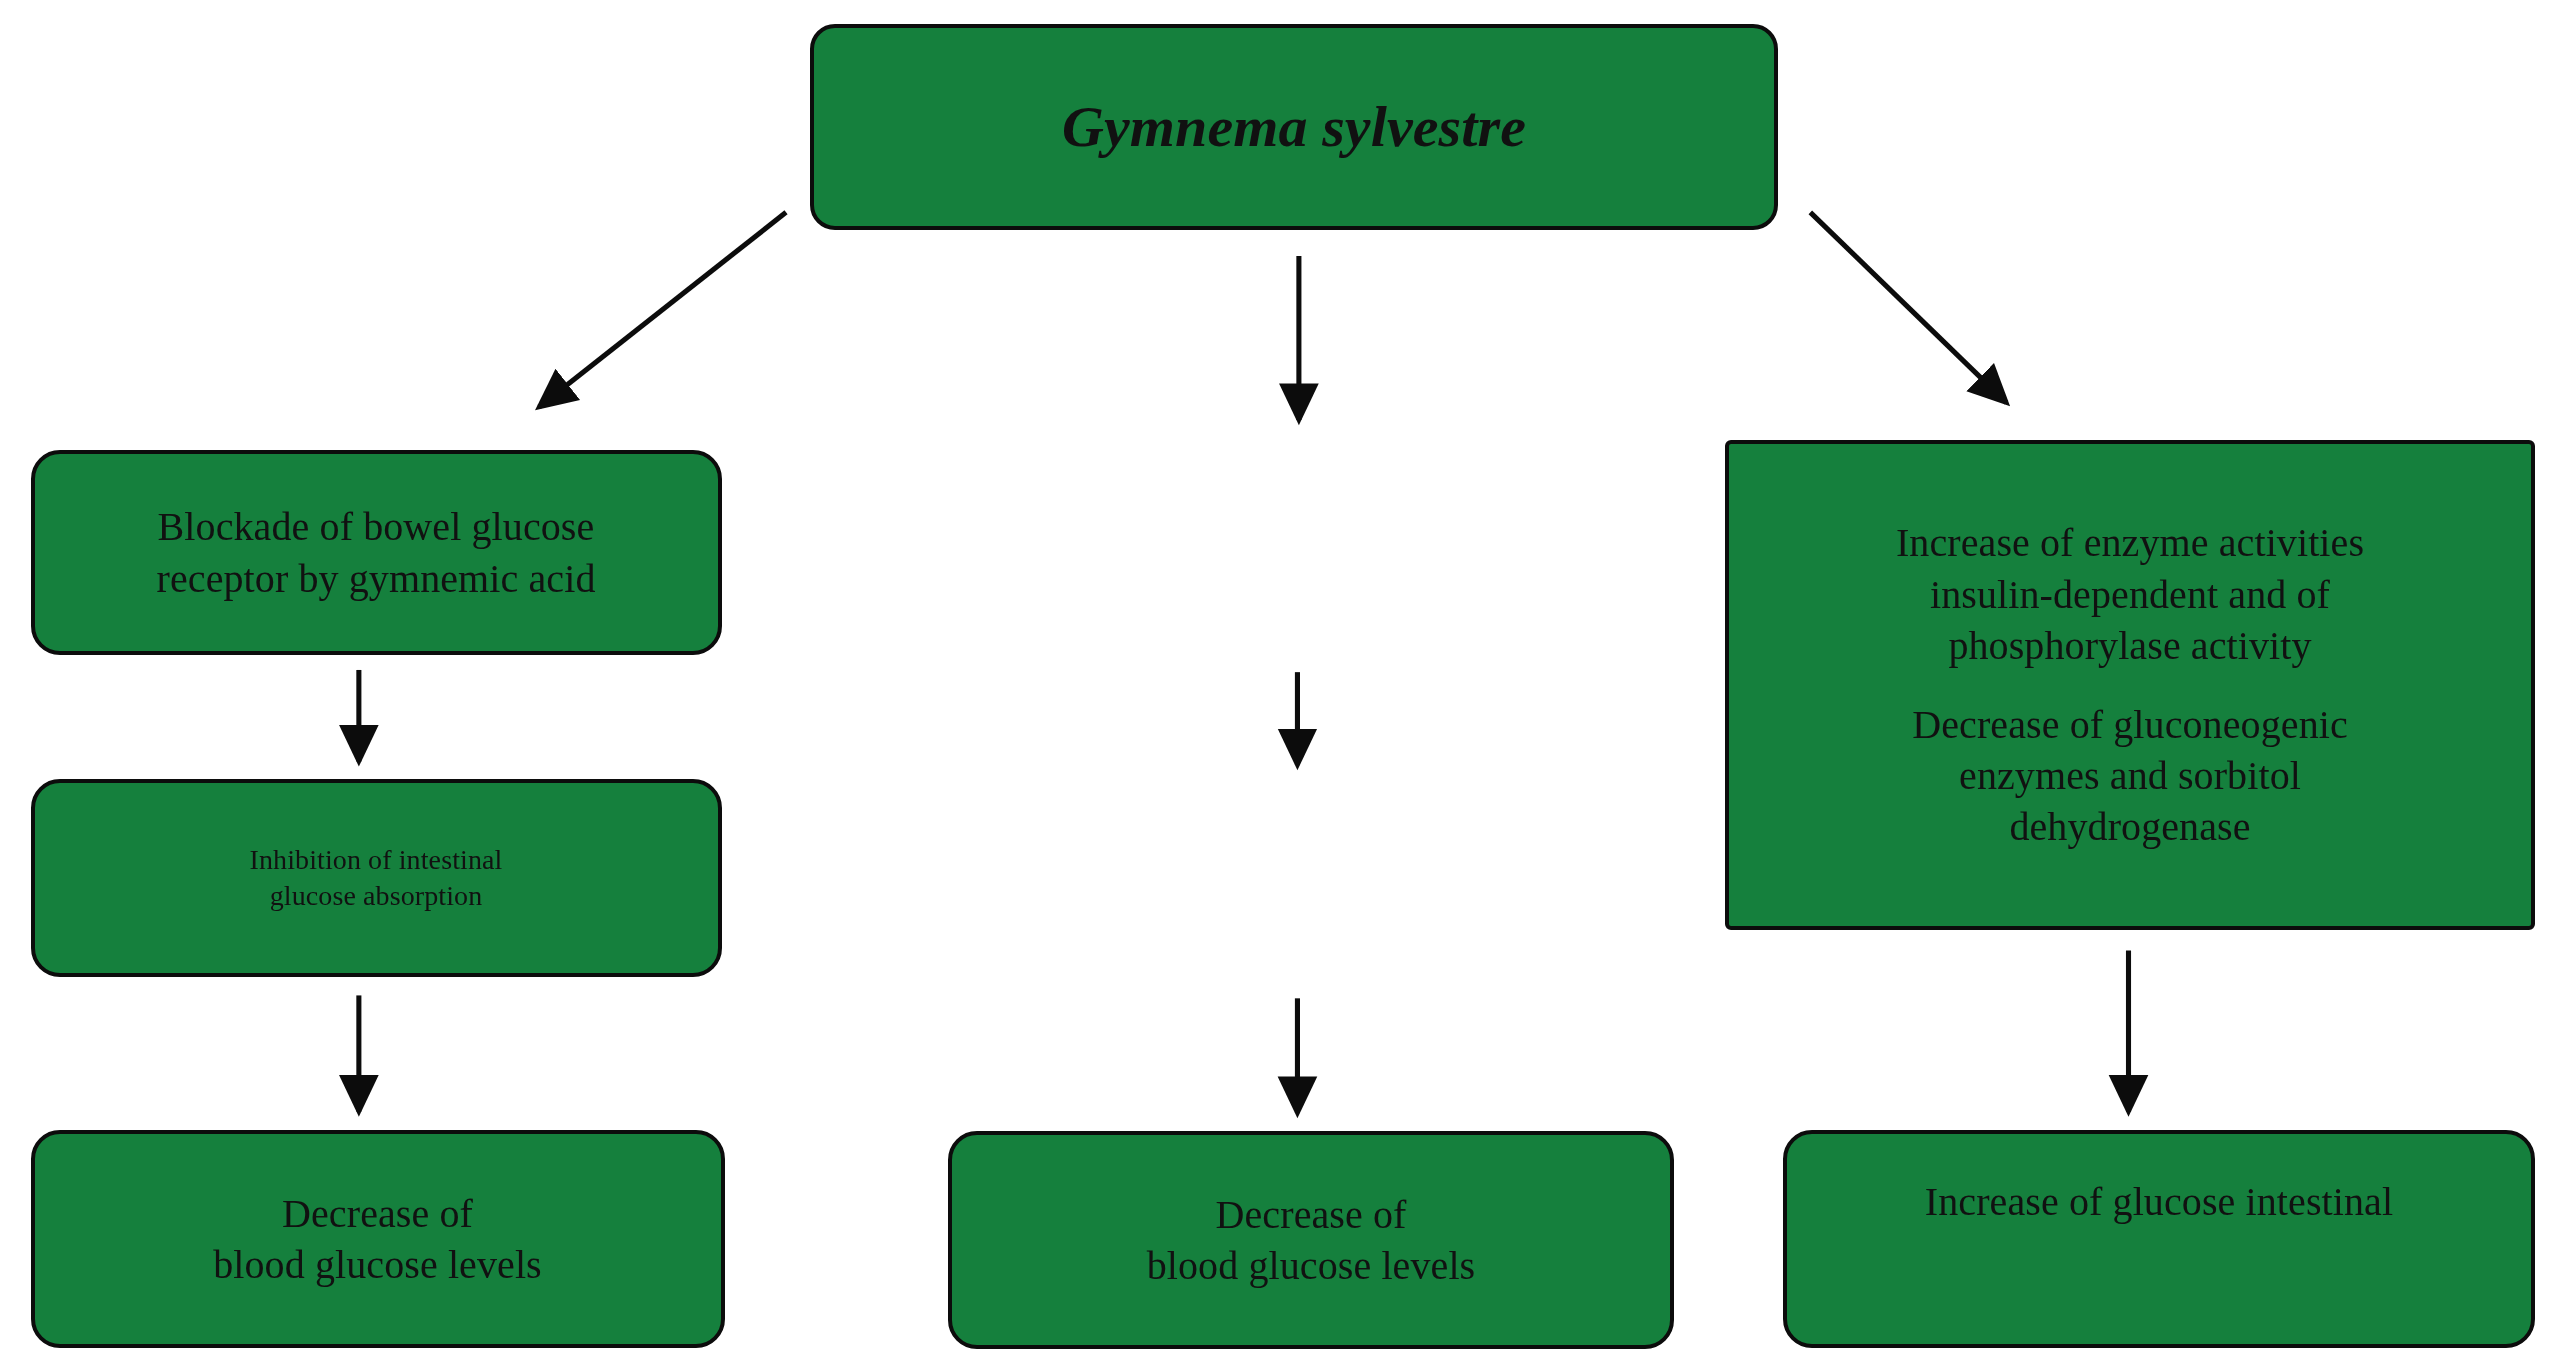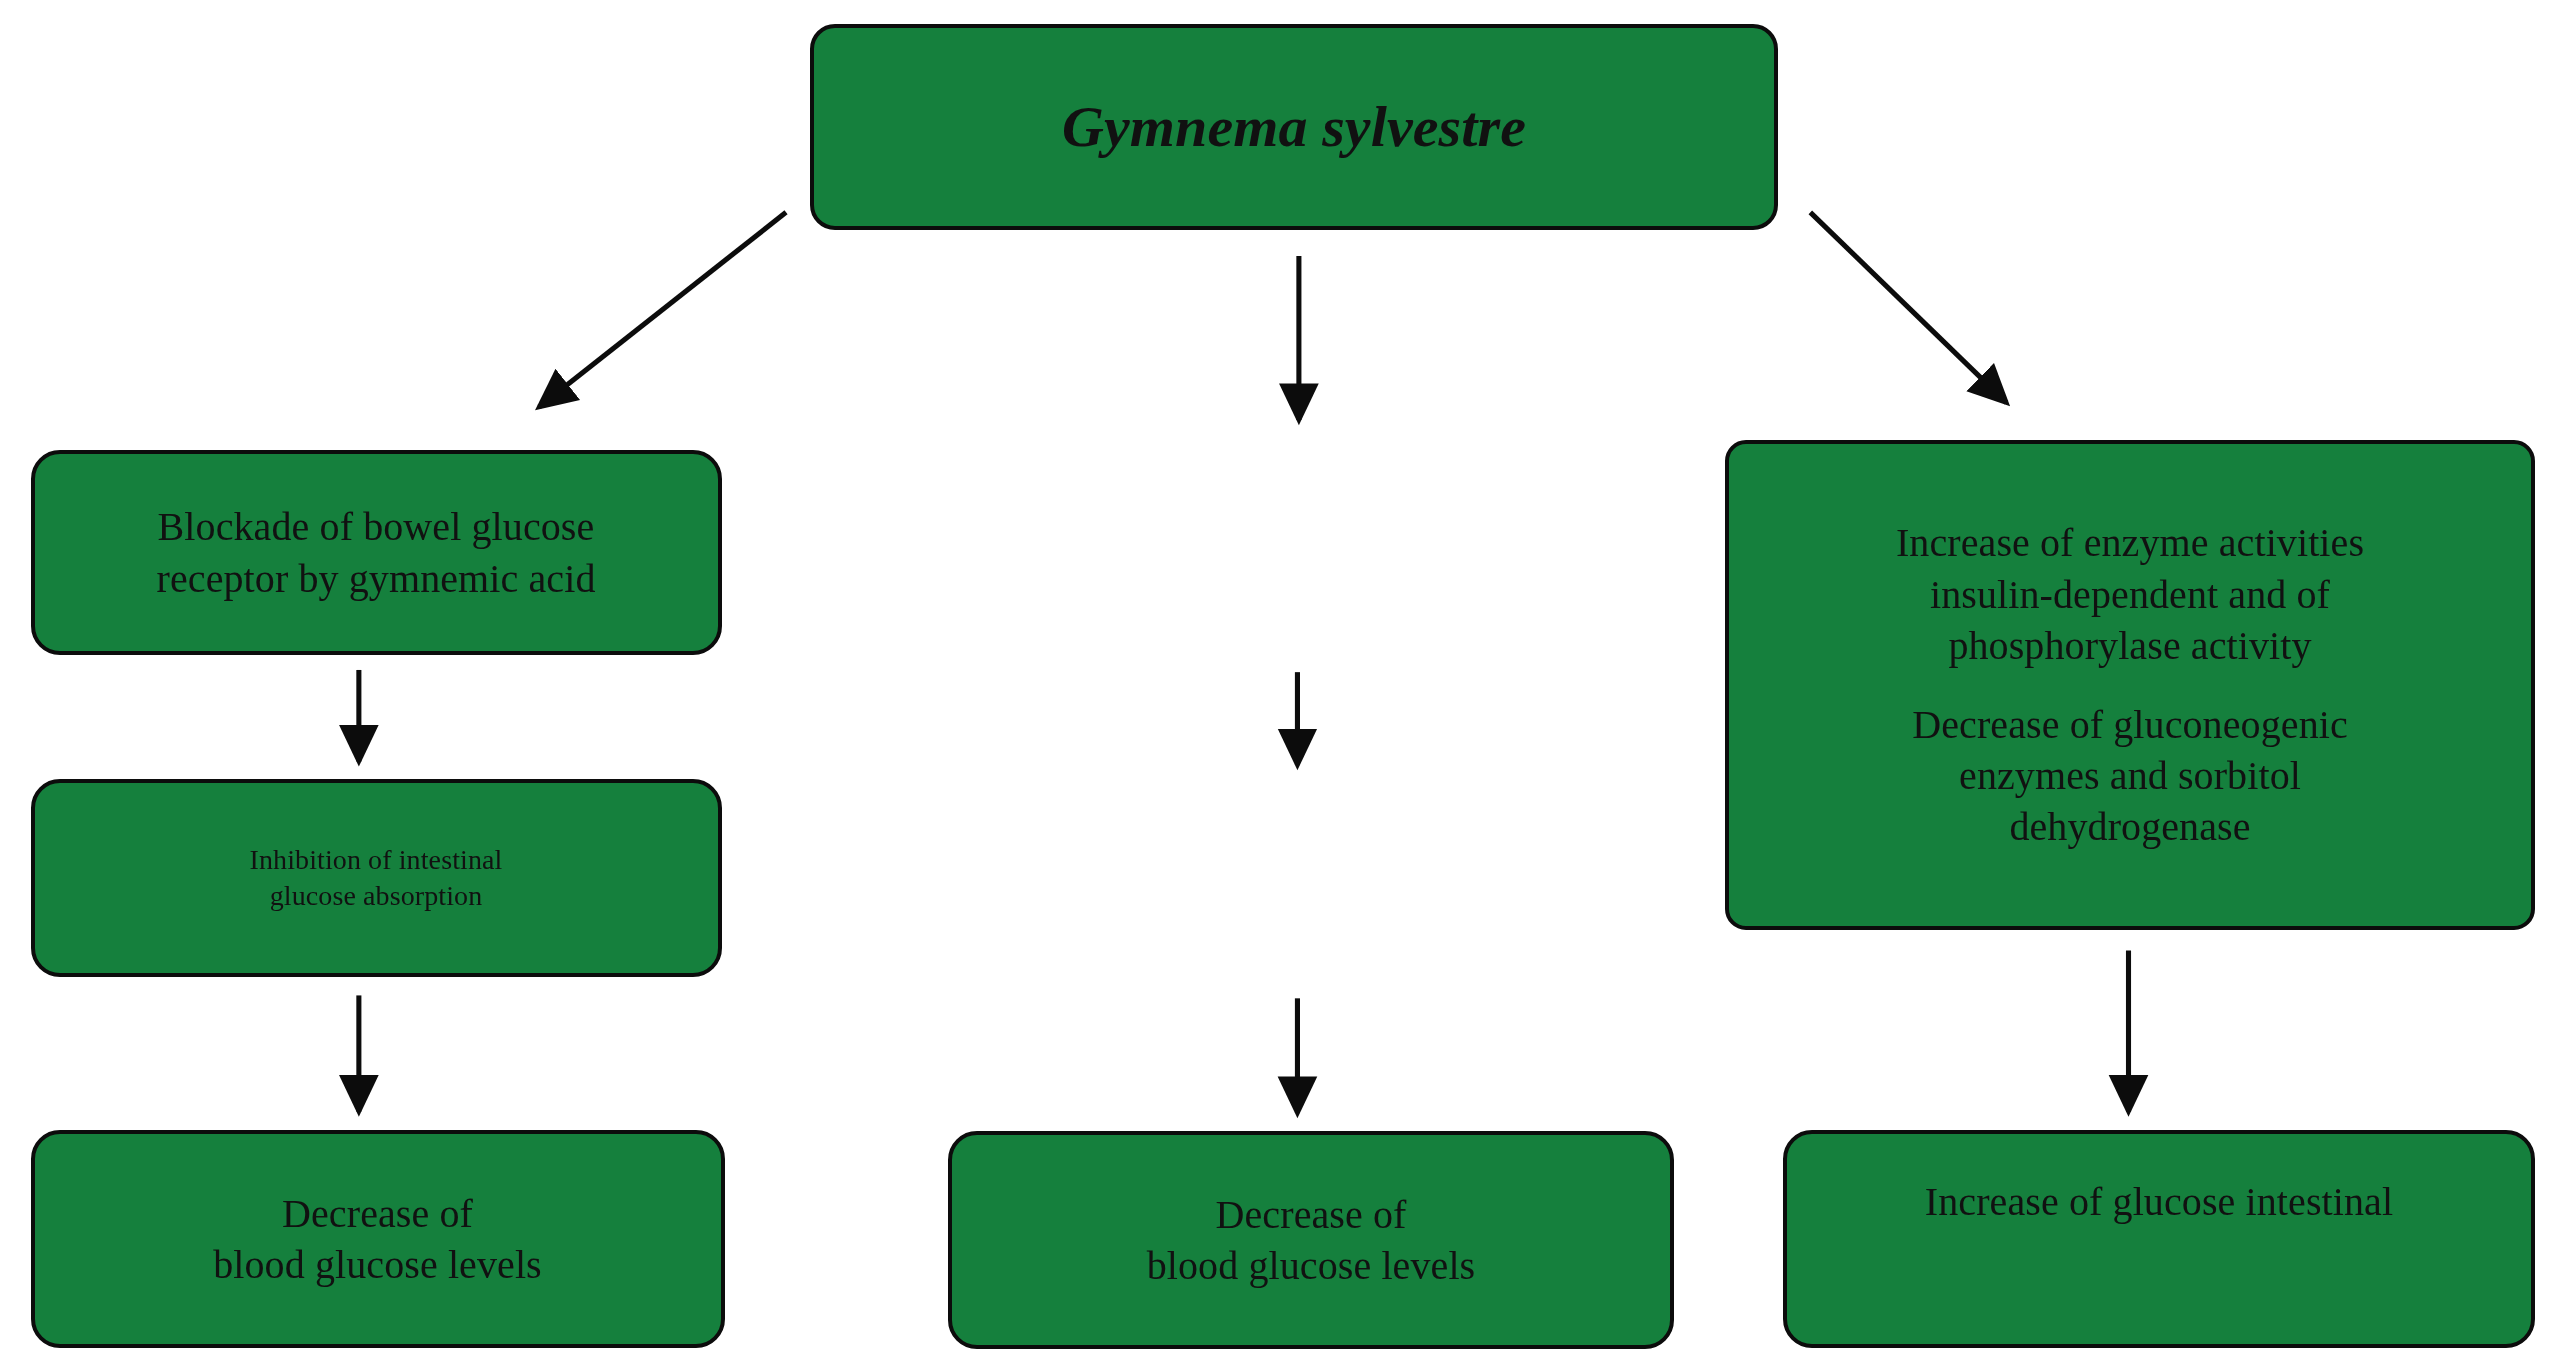--- a/index.html
+++ b/index.html
@@ -90,21 +90,21 @@
   }
   #node-decrease-mid {
     left: 948px; top: 1131px;
     width: 726px; height: 218px;
     border-radius: 29px;
     font-size: 40px;
   }
   #node-enzymes {
     left: 1725px; top: 440px;
     width: 810px; height: 490px;
-    border-radius: 21px;
+    border-radius: 6px;
     font-size: 40px;
   }
   #node-utilization {
     left: 1783px; top: 1130px;
     width: 752px; height: 218px;
     border-radius: 29px;
     font-size: 40px;
     justify-content: flex-start;
     padding-top: 42px;
   }

